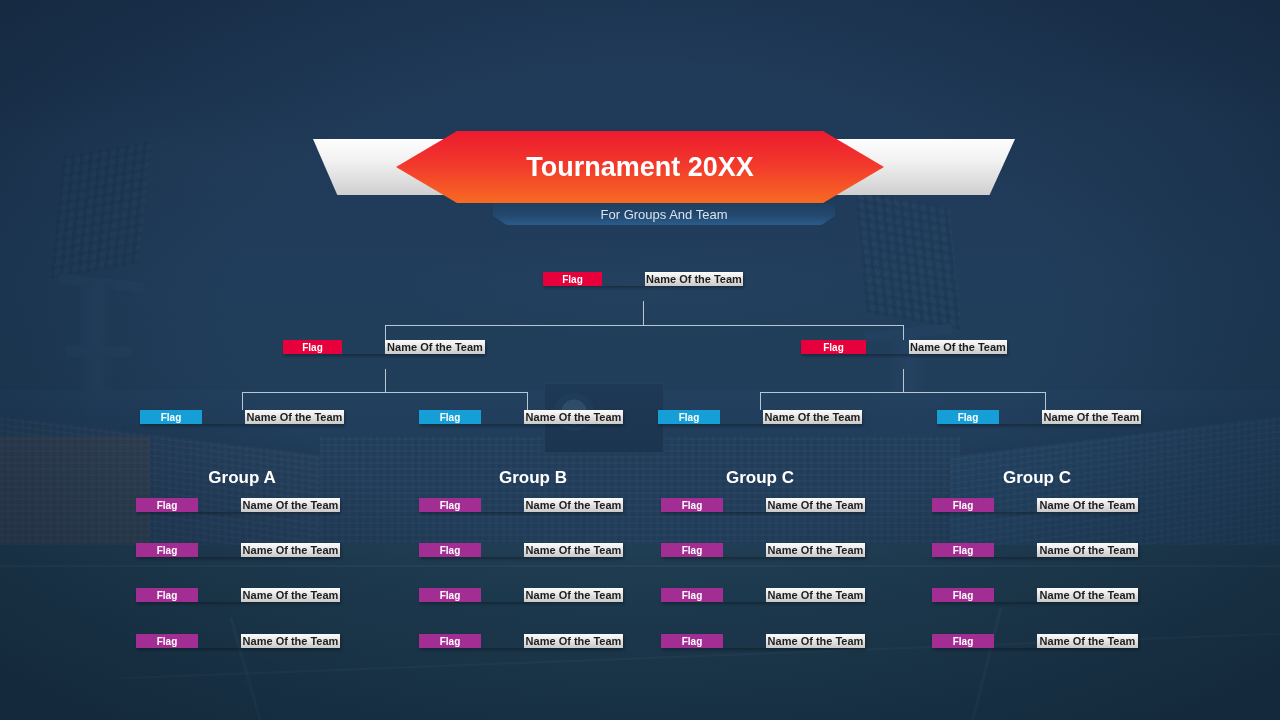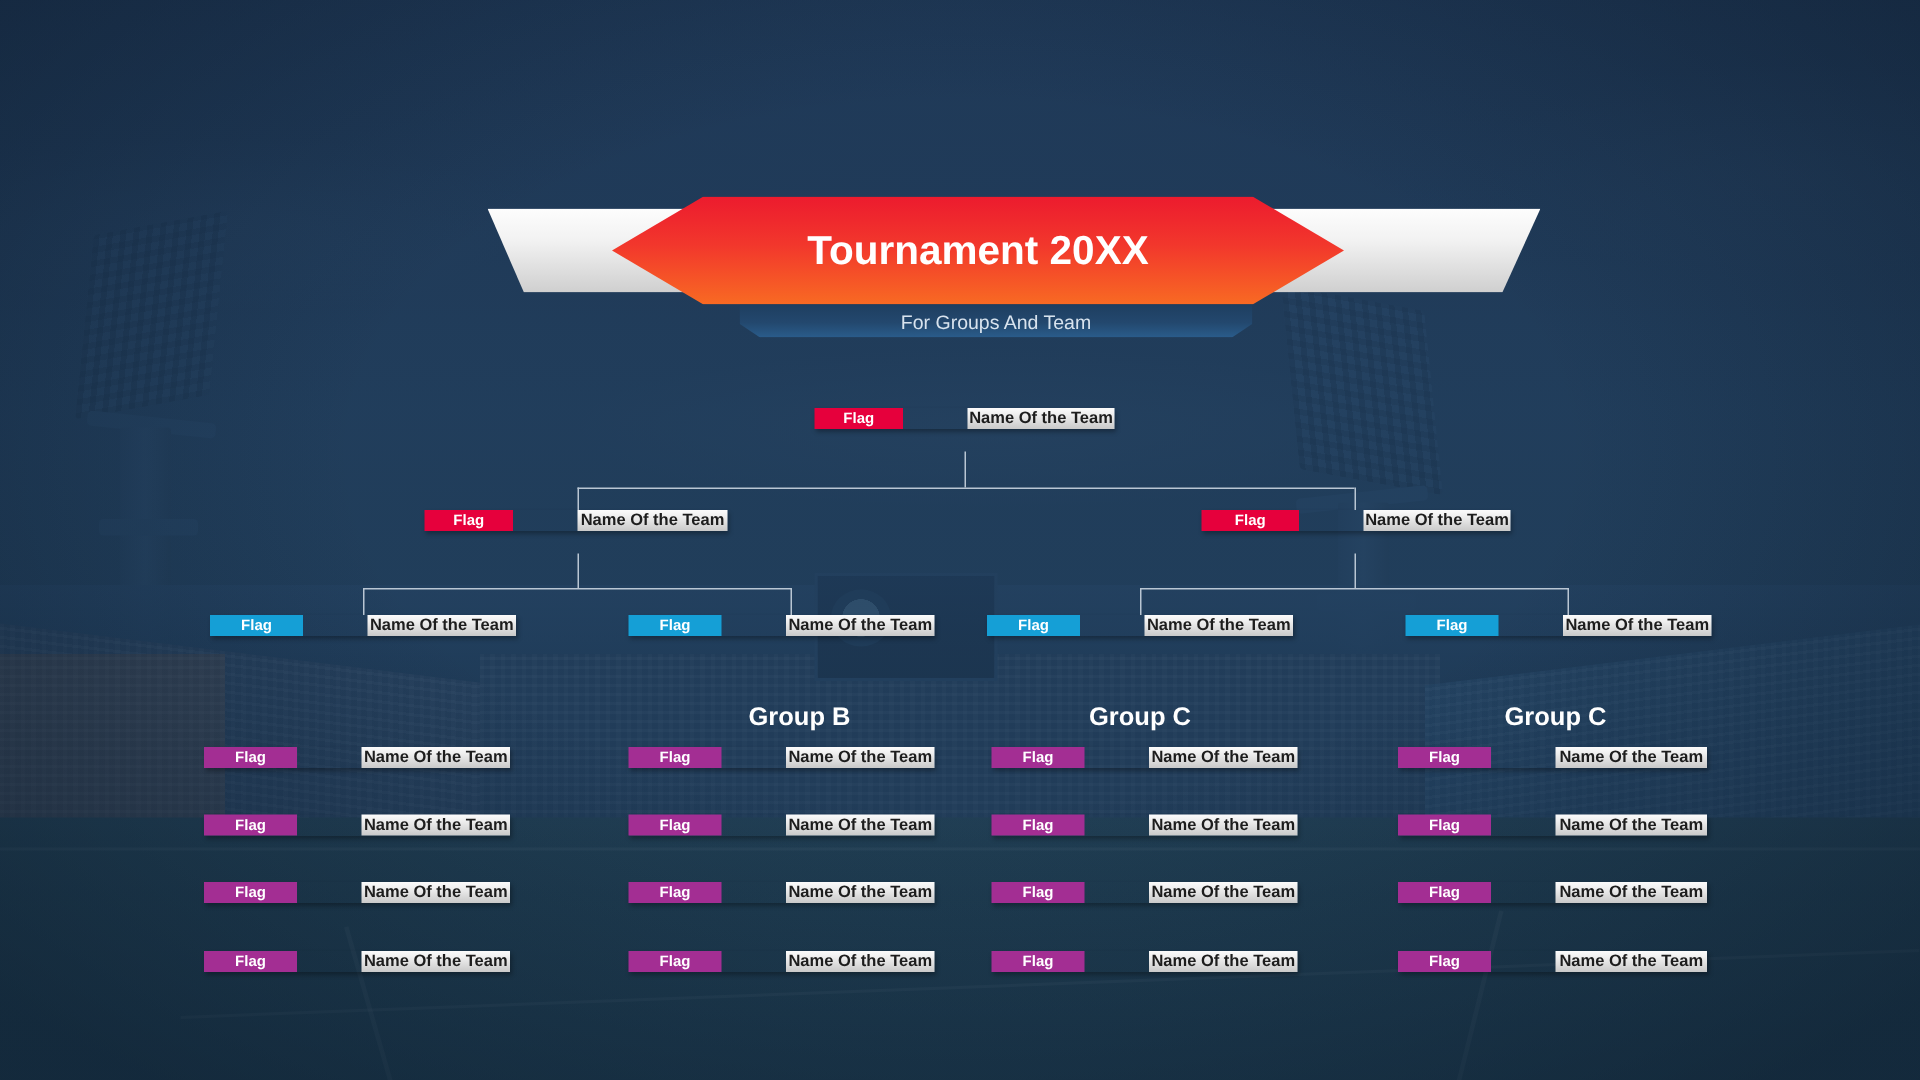--- a/index.html
+++ b/index.html
@@ -110,21 +110,21 @@
   
   #fg { position:absolute; inset:0; }
 
   .page-title {
     position:absolute; left:0; top:52px; width:1280px;
     text-align:center; color:#fff; font-size:46px; font-weight:bold;
     letter-spacing:.3px;
   }
 
   
-  .ribbon { position:absolute; left:12px; top:131px; width:1129px; height:72px; }
+  .ribbon { position:absolute; left:0; top:131px; width:1129px; height:72px; }
   .ribbon-wing {
     position:absolute; top:8px; height:56px;
     background:linear-gradient(180deg,#fdfdfd 0%, #f2f2f2 38%, #cfcfcf 100%);
   }
   .wing-left  { left:313px; width:270px; clip-path:polygon(0 0,100% 0,100% 100%,9% 100%); }
   .wing-right { left:697px; width:318px; clip-path:polygon(0 0,100% 0,92% 100%,0 100%); }
   .ribbon-main {
     position:absolute; left:396px; top:0; width:488px; height:72px;
     background:linear-gradient(180deg,#ec1b2e 0%, #f2372c 45%, #f86a23 100%);
     clip-path:polygon(12.5% 0, 87.5% 0, 100% 50%, 87.5% 100%, 12.5% 100%, 0 50%);
@@ -264,20 +264,21 @@
   </div>
   <div class="pill tier3" style="left:658px; top:410px; width:204px;">
     <div class="flag" style="width:62px;">Flag</div>
     <div class="team">Name Of the Team</div>
   </div>
   <div class="pill tier3" style="left:937px; top:410px; width:204px;">
     <div class="flag" style="width:62px;">Flag</div>
     <div class="team">Name Of the Team</div>
   </div>
 
+  <div class="group-title" style="left:137px; top:468px;">Group A</div>
   <div class="group-title" style="left:428px; top:468px;">Group B</div>
   <div class="group-title" style="left:655px; top:468px;">Group C</div>
   <div class="group-title" style="left:932px; top:468px;">Group C</div>
 
   <div class="pill group" style="left:136px; top:498px; width:204px;">
     <div class="flag" style="width:62px;">Flag</div>
     <div class="team">Name Of the Team</div>
   </div>
   <div class="pill group" style="left:136px; top:543px; width:204px;">
     <div class="flag" style="width:62px;">Flag</div>

